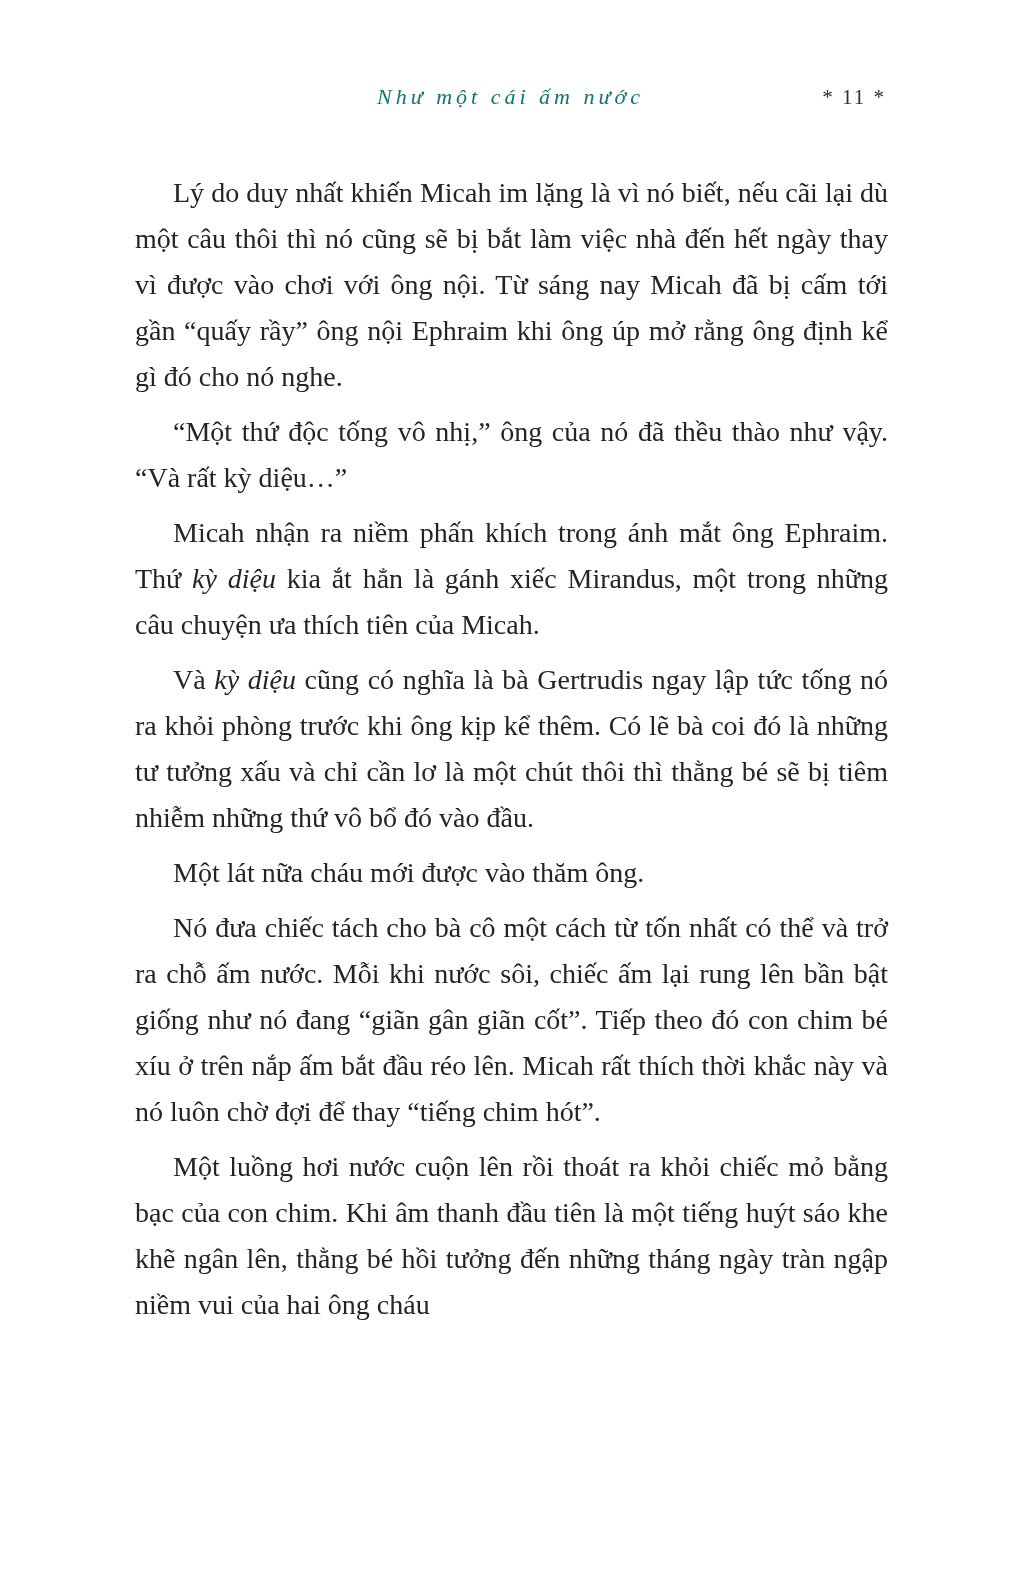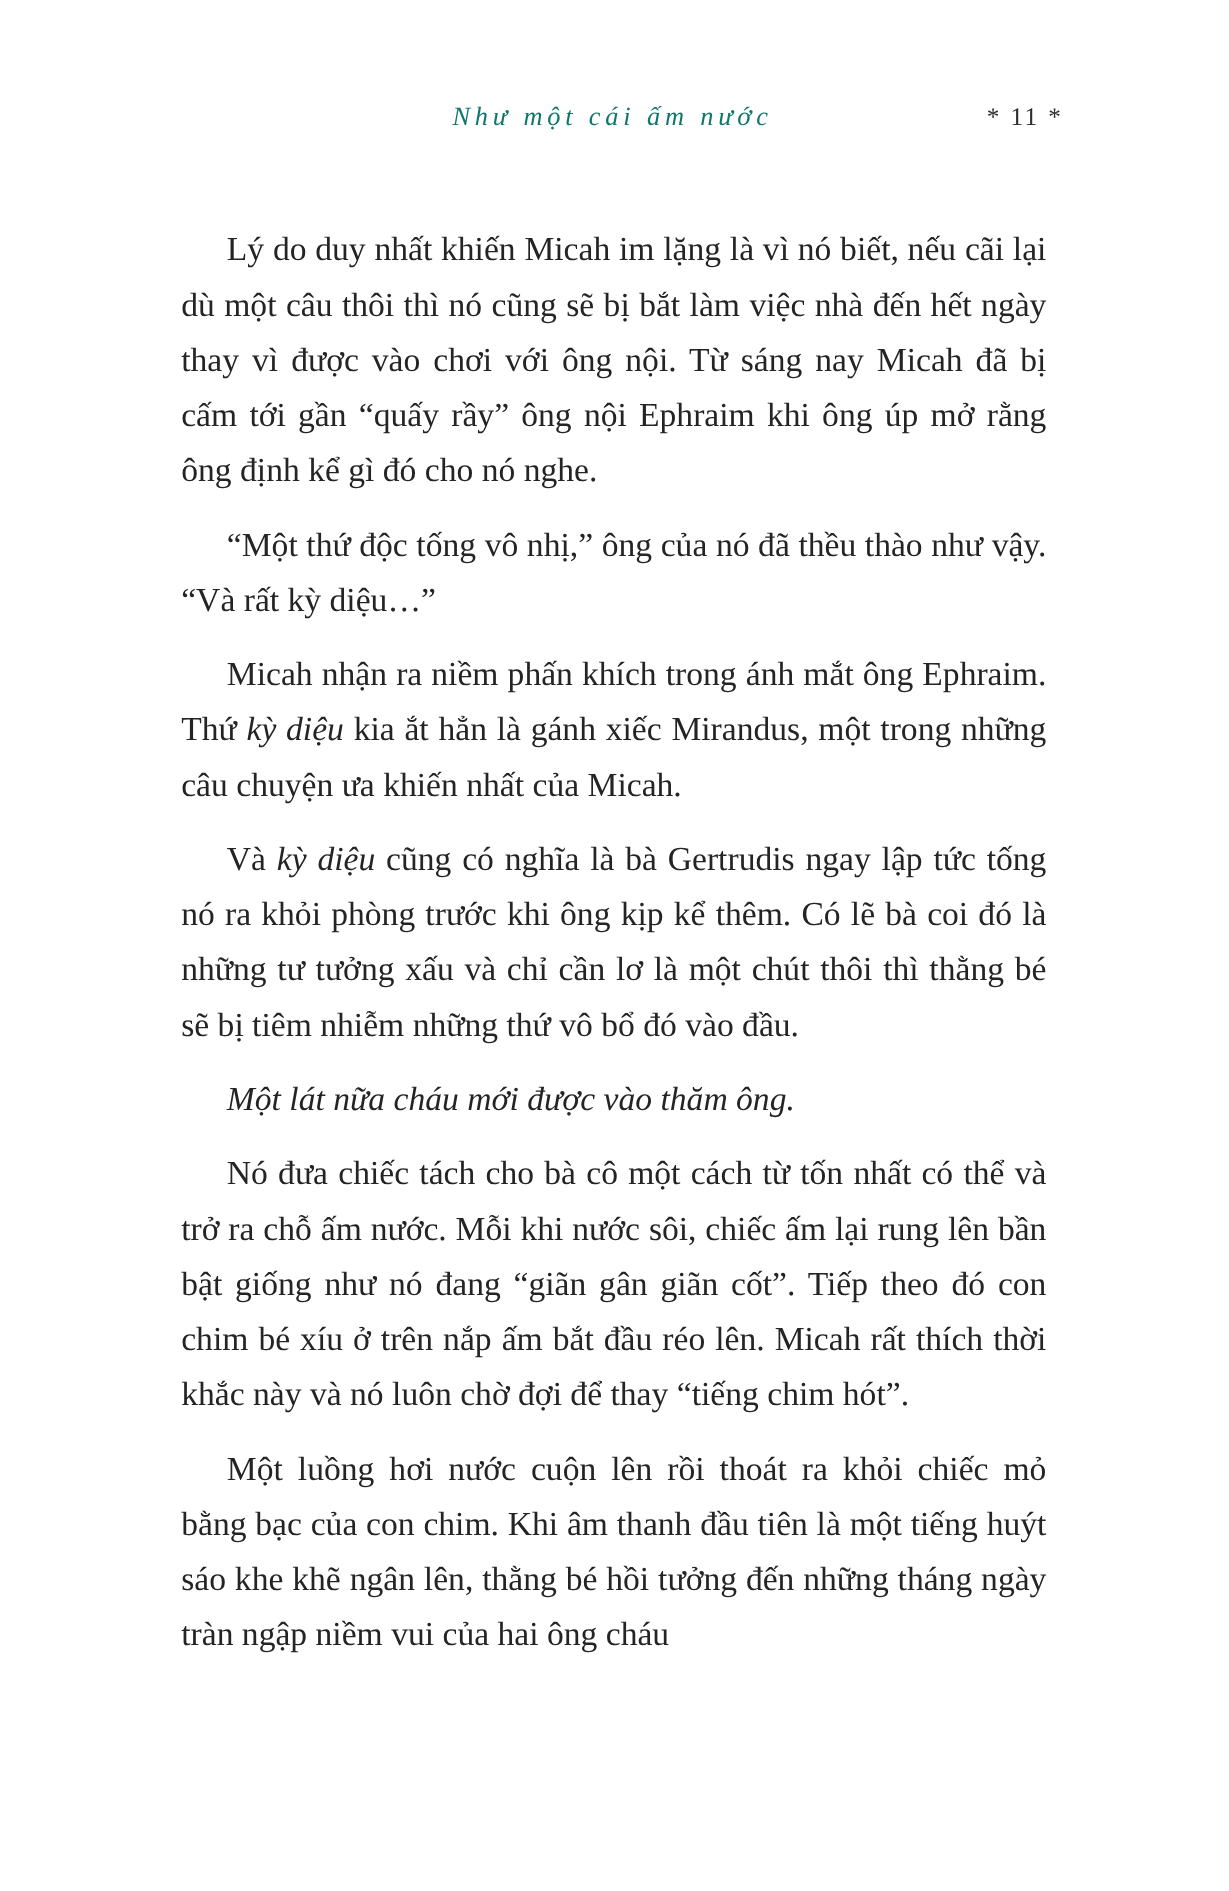--- a/index.html
+++ b/index.html
@@ -46,50 +46,49 @@
     position: absolute;
     top: 170px;
     left: 135px;
     width: 753px;
     font-size: 28px;
     line-height: 46px;
     text-align: justify;
     color: #242424;
   }
   .body-text p {
-    margin: 16px;
+    margin: 0;
     text-indent: 38px;
   }
   .body-text p + p {
     margin-top: 9px;
   }
   .body-text em {
     font-style: italic;
   }
   .para-italic {
-    font-style: italic;
   }
 </style>
 </head>
 <body>
 
 <div class="page">
 
   <div class="header">
     <span class="running-title">Như một cái ấm nước</span>
     <span class="page-number">* 11 *</span>
   </div>
 
   <div class="body-text">
 
     <p><span>Lý do duy nhất khiến Micah im lặng là vì nó biết, nếu cãi lại dù một câu thôi thì nó cũng sẽ bị bắt làm việc nhà đến hết ngày thay vì được vào chơi với ông nội. Từ sáng nay Micah đã bị cấm tới gần “quấy rầy” ông nội Ephraim khi ông úp mở rằng ông định kể gì đó cho nó nghe.</span></p>
 
     <p><span>“Một thứ độc tống vô nhị,” ông của nó đã thều thào như vậy. “Và rất kỳ diệu…”</span></p>
 
-    <p><span>Micah nhận ra niềm phấn khích trong ánh mắt ông Ephraim. Thứ </span><em>kỳ diệu</em><span> kia ắt hẳn là gánh xiếc Mirandus, một trong những câu chuyện ưa khiến nhất của Micah.</span></p>
+    <p><span>Micah nhận ra niềm phấn khích trong ánh mắt ông Ephraim. Thứ </span><em>kỳ diệu</em><span> kia ắt hẳn là gánh xiếc Mirandus, một trong những câu chuyện ưa thích tiên của Micah.</span></p>
 
     <p><span>Và </span><em>kỳ diệu</em><span> cũng có nghĩa là bà Gertrudis ngay lập tức tống nó ra khỏi phòng trước khi ông kịp kể thêm. Có lẽ bà coi đó là những tư tưởng xấu và chỉ cần lơ là một chút thôi thì thằng bé sẽ bị tiêm nhiễm những thứ vô bổ đó vào đầu.</span></p>
 
     <p class="para-italic"><span>Một lát nữa cháu mới được vào thăm ông.</span></p>
 
     <p><span>Nó đưa chiếc tách cho bà cô một cách từ tốn nhất có thể và trở ra chỗ ấm nước. Mỗi khi nước sôi, chiếc ấm lại rung lên bần bật giống như nó đang “giãn gân giãn cốt”. Tiếp theo đó con chim bé xíu ở trên nắp ấm bắt đầu réo lên. Micah rất thích thời khắc này và nó luôn chờ đợi để thay “tiếng chim hót”.</span></p>
 
     <p><span>Một luồng hơi nước cuộn lên rồi thoát ra khỏi chiếc mỏ bằng bạc của con chim. Khi âm thanh đầu tiên là một tiếng huýt sáo khe khẽ ngân lên, thằng bé hồi tưởng đến những tháng ngày tràn ngập niềm vui của hai ông cháu</span></p>
 
   </div>

